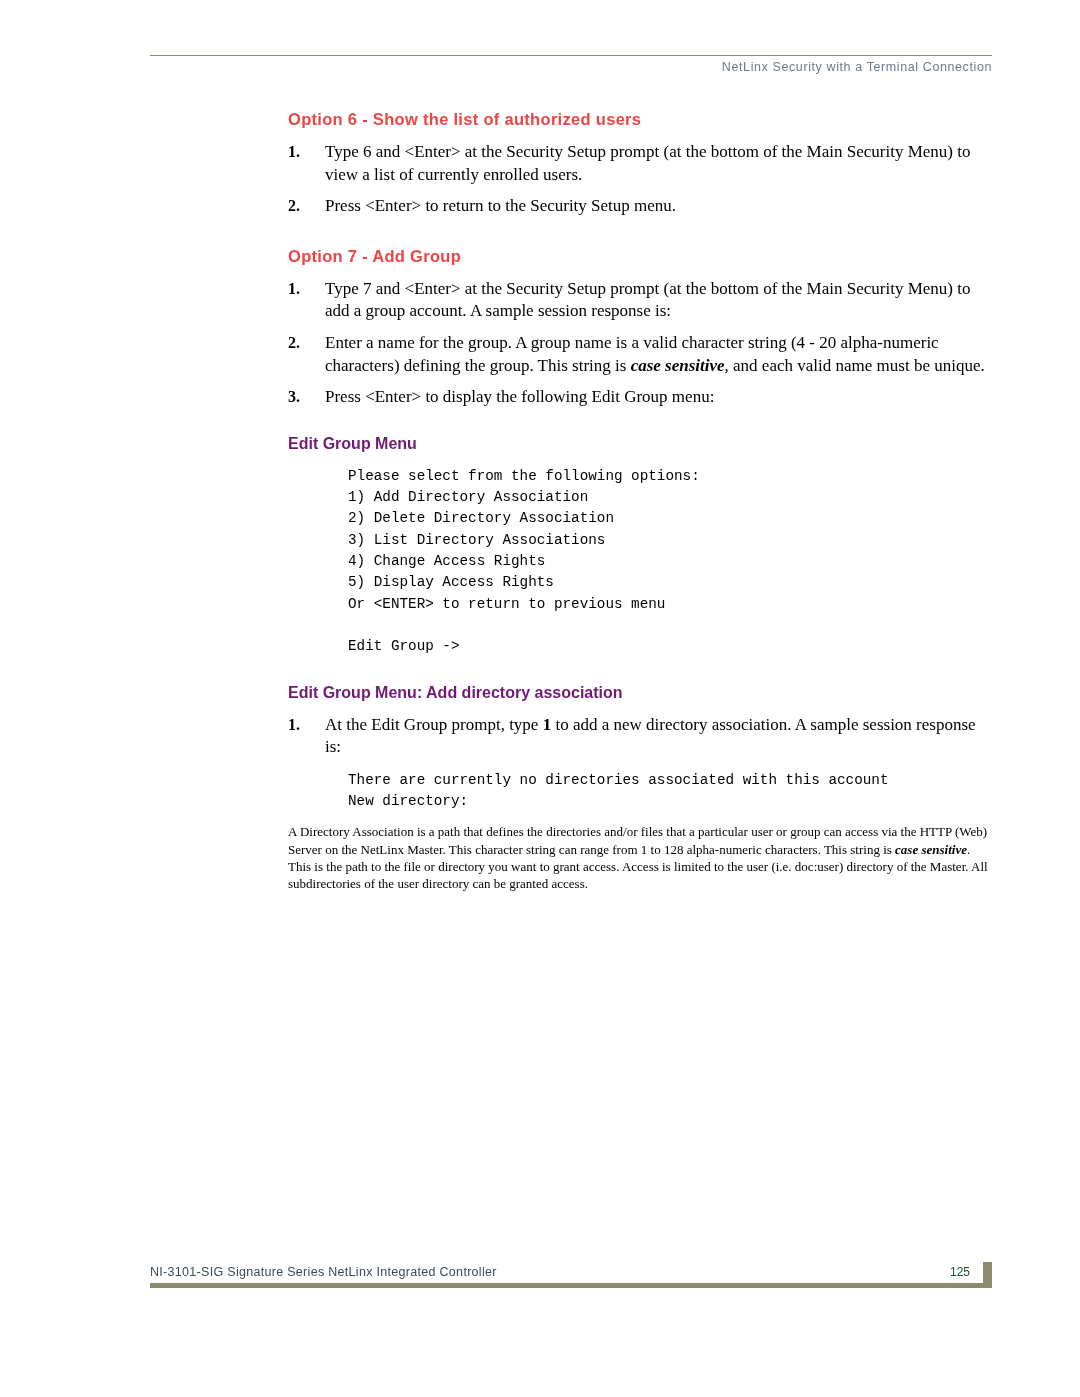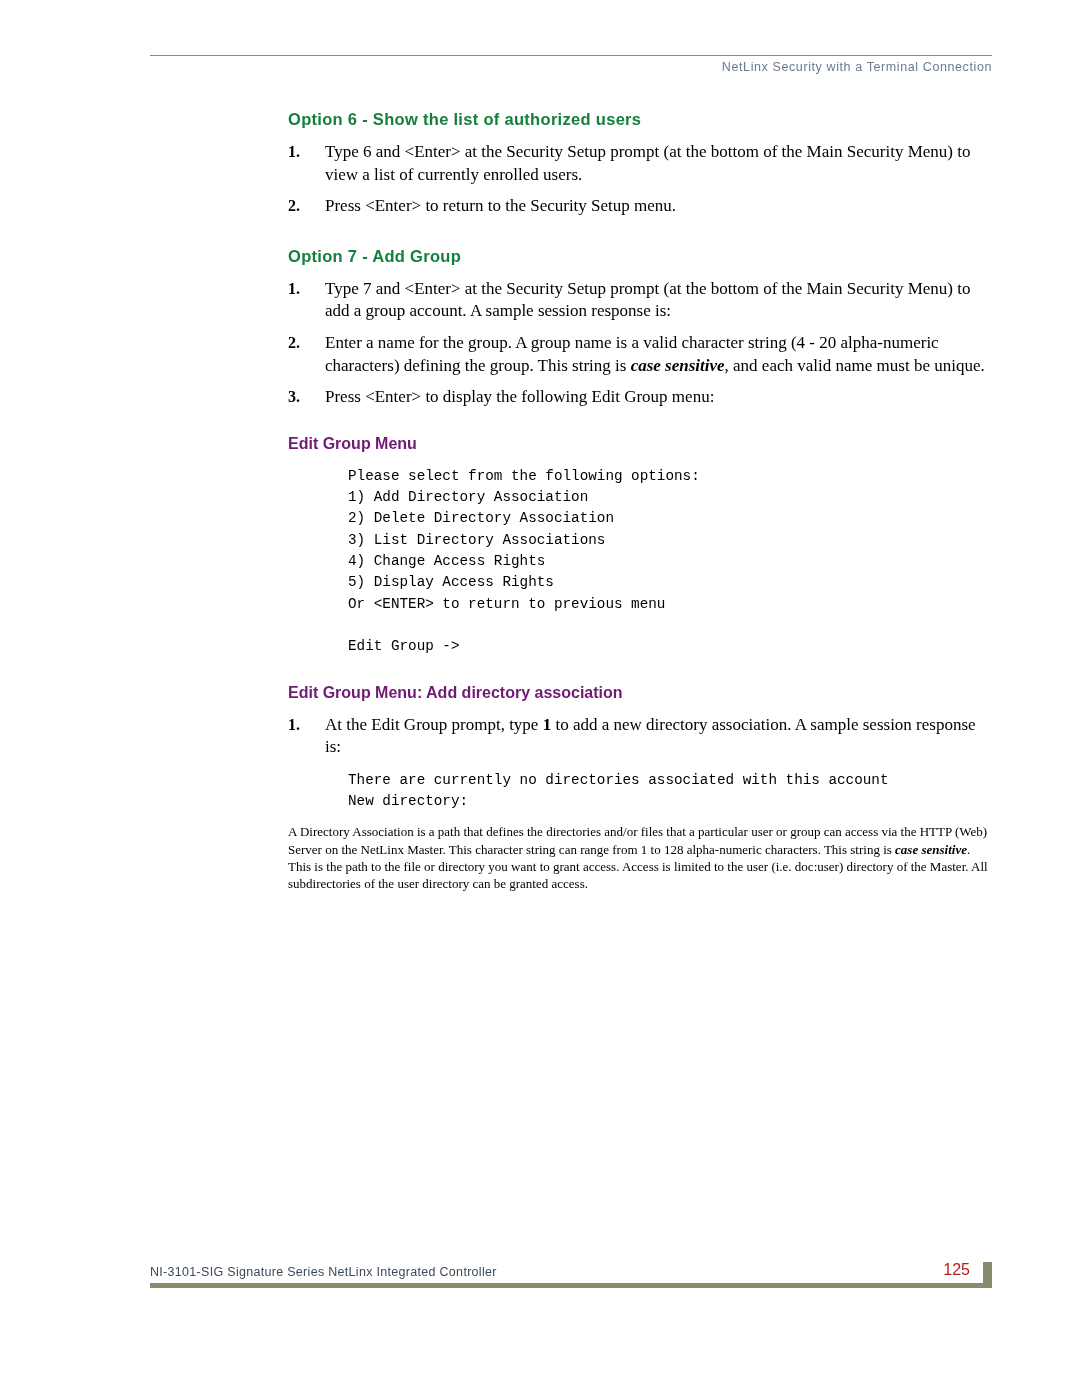--- a/index.html
+++ b/index.html
@@ -49,21 +49,21 @@
     position: absolute;
     top: 110px;
     left: 288px;
     width: 704px;
   }
 
   h2.section-title {
     font-family: "Liberation Sans", sans-serif;
     font-size: 16.5px;
     font-weight: bold;
-    color: #15803d;
+    color: #ef4444;
     margin: 0 0 12px 0;
     letter-spacing: 0.3px;
   }
   h2.section-title.spaced {
     margin-top: 29px;
   }
 
   h3.sub-title {
     font-family: "Liberation Sans", sans-serif;
     font-size: 16px;
@@ -143,22 +143,22 @@
     font-size: 12.5px;
     letter-spacing: 0.3px;
     color: #3b4a5a;
     white-space: nowrap;
   }
   .footer-page {
     position: absolute;
     bottom: 9px;
     right: 22px;
     font-family: "Liberation Sans", sans-serif;
-    font-size: 16px;
-    color: #b91c1c;
+    font-size: 12px;
+    color: #14532d;
   }
   .footer-tab {
     position: absolute;
     bottom: 0;
     right: 0;
     width: 9px;
     height: 26px;
     background: #8a8a6e;
   }
 </style>

